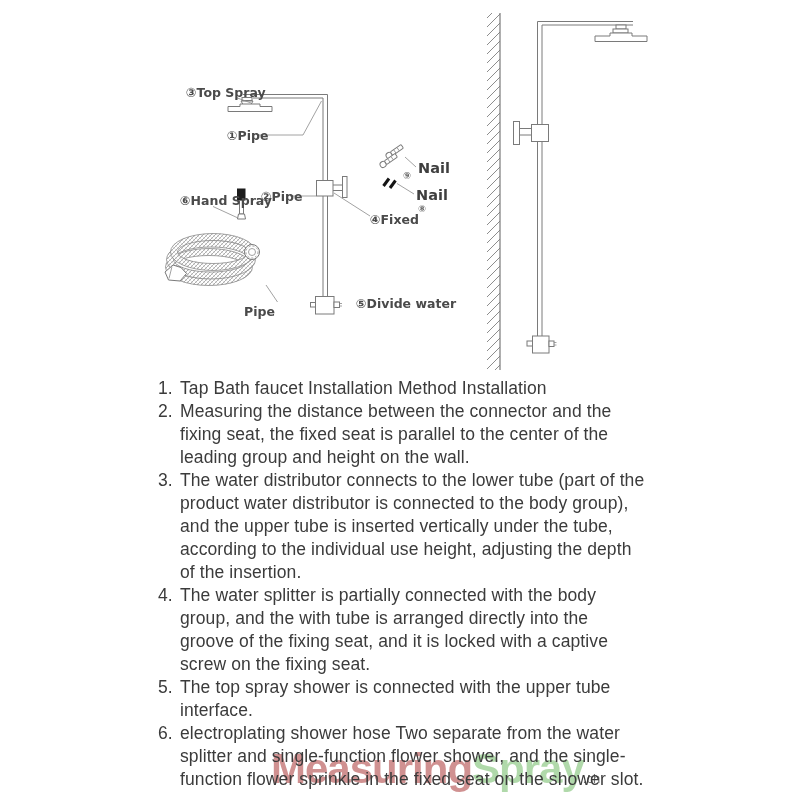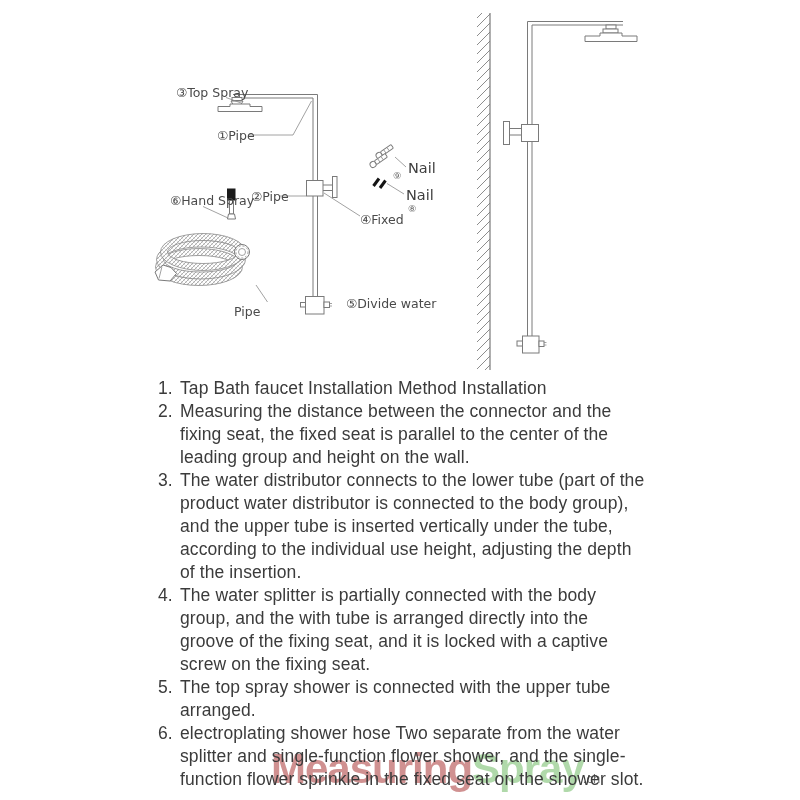--- a/index.html
+++ b/index.html
@@ -4,21 +4,21 @@
 <style>
   html,body{margin:0;padding:0;background:#ffffff;}
   .canvas{
     position:relative;
     width:800px;height:800px;
     background:#ffffff;
     overflow:hidden;
     font-family:"Liberation Sans", sans-serif;
   }
   
-  .diagram-wrap{position:absolute;left:0;top:0;width:737px;height:376px;}
+  .diagram-wrap{position:absolute;left:10px;top:0;width:737px;height:376px;font-weight:bold;}
   svg{display:block;}
   .ln{stroke:#7a7a7a;stroke-width:1;fill:none;}
   .ln-thin{stroke:#8a8a8a;stroke-width:.8;fill:none;}
   .shape{stroke:#7a7a7a;stroke-width:1;fill:#ffffff;}
   .solid{fill:#1b1b1b;stroke:none;}
   .lbl{
     font-family:"DejaVu Sans","Liberation Sans",sans-serif;
     font-size:12.5px;fill:#4a4a4a;
   }
   .lbl-big{
@@ -221,21 +221,21 @@
     <div class="inst-item">
       <span class="num">3.</span>
       <span class="txt">The water distributor connects to the lower tube (part of the product water distributor is connected to the body group), and the upper tube is inserted vertically under the tube, according to the individual use height, adjusting the depth of the insertion.</span>
     </div>
     <div class="inst-item">
       <span class="num">4.</span>
       <span class="txt">The water splitter is partially connected with the body group, and the with tube is arranged directly into the groove of the fixing seat, and it is locked with a captive screw on the fixing seat.</span>
     </div>
     <div class="inst-item">
       <span class="num">5.</span>
-      <span class="txt">The top spray shower is connected with the upper tube arranged.</span>
+      <span class="txt">The top spray shower is connected with the upper tube interface.</span>
     </div>
     <div class="inst-item">
       <span class="num">6.</span>
       <span class="txt">electroplating shower hose Two separate from the water splitter and single-function flower shower, and the single-function flower sprinkle in the fixed seat on the shower slot.</span>
     </div>
   </div>
 
   <div class="watermark">
     <span class="wm-red">Measuring</span><span class="wm-green">Spray</span><span class="wm-suffix">.ch</span>
   </div>

